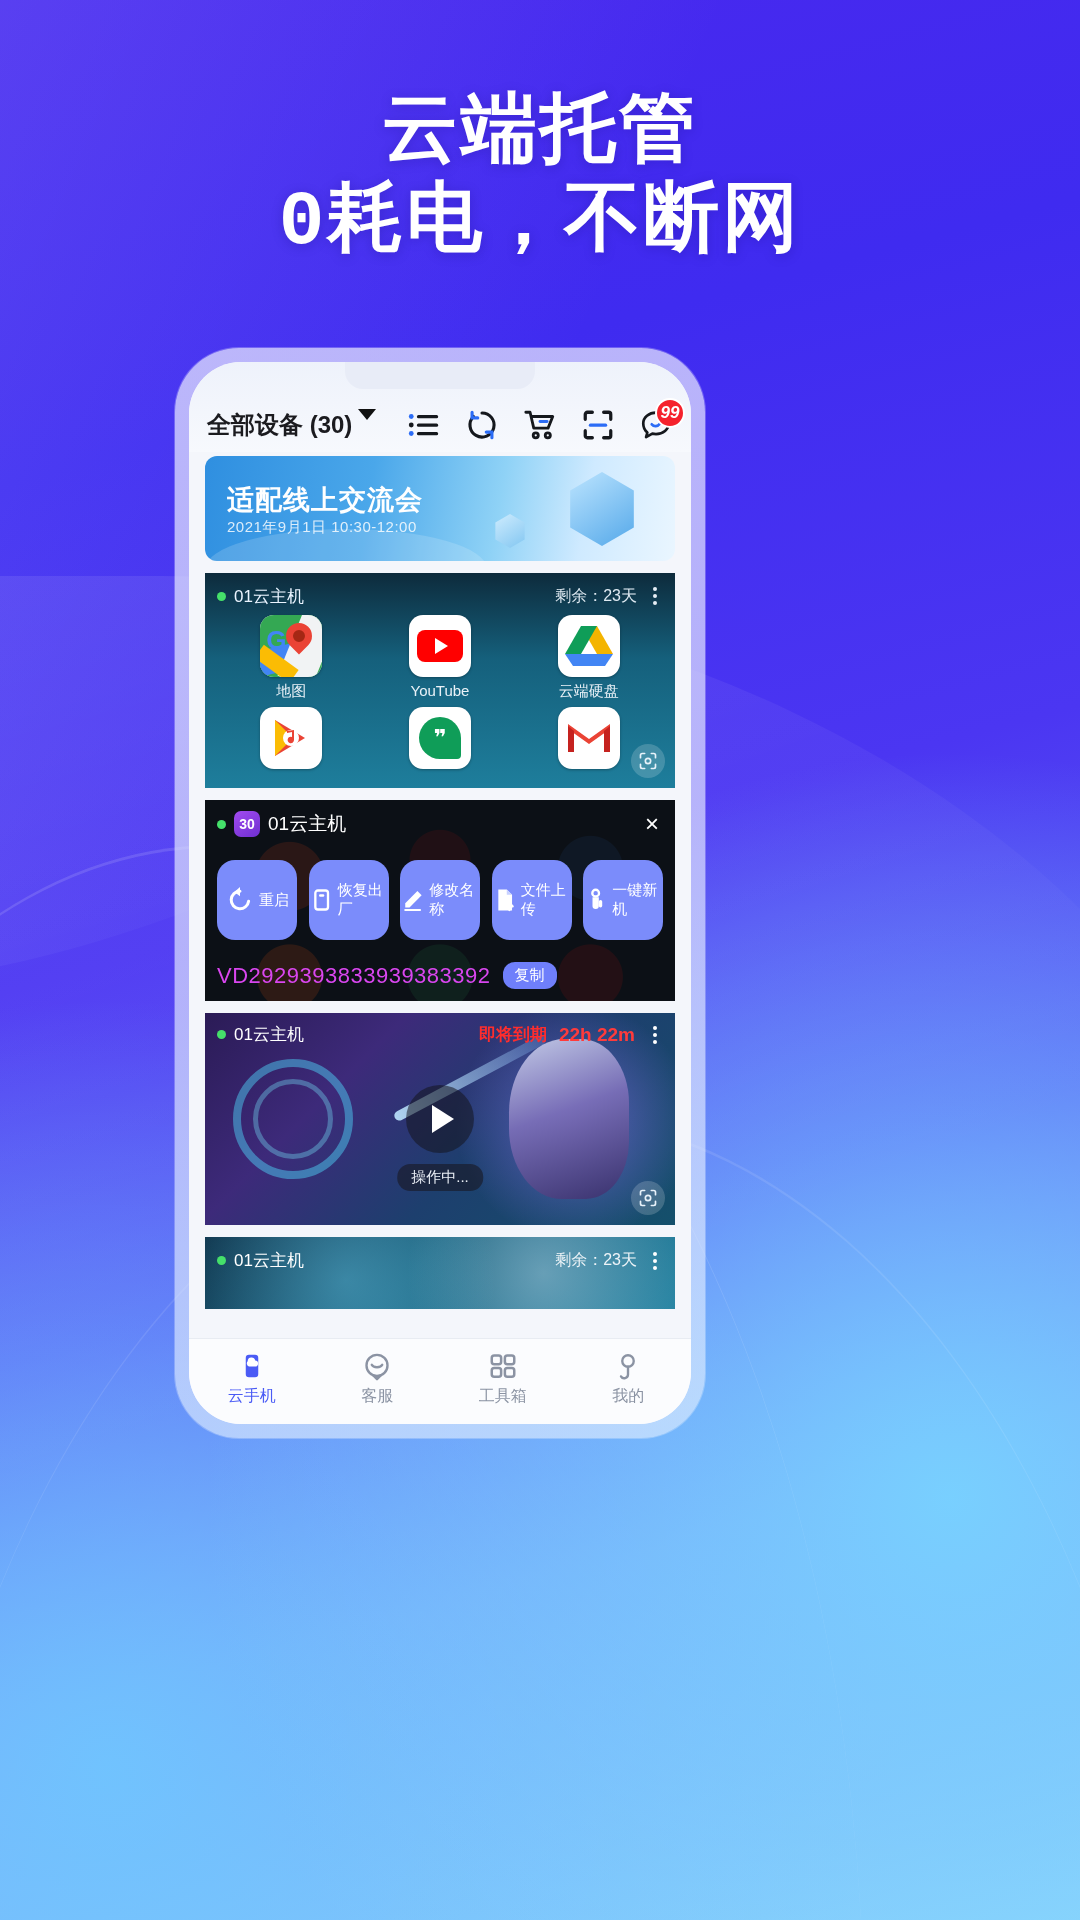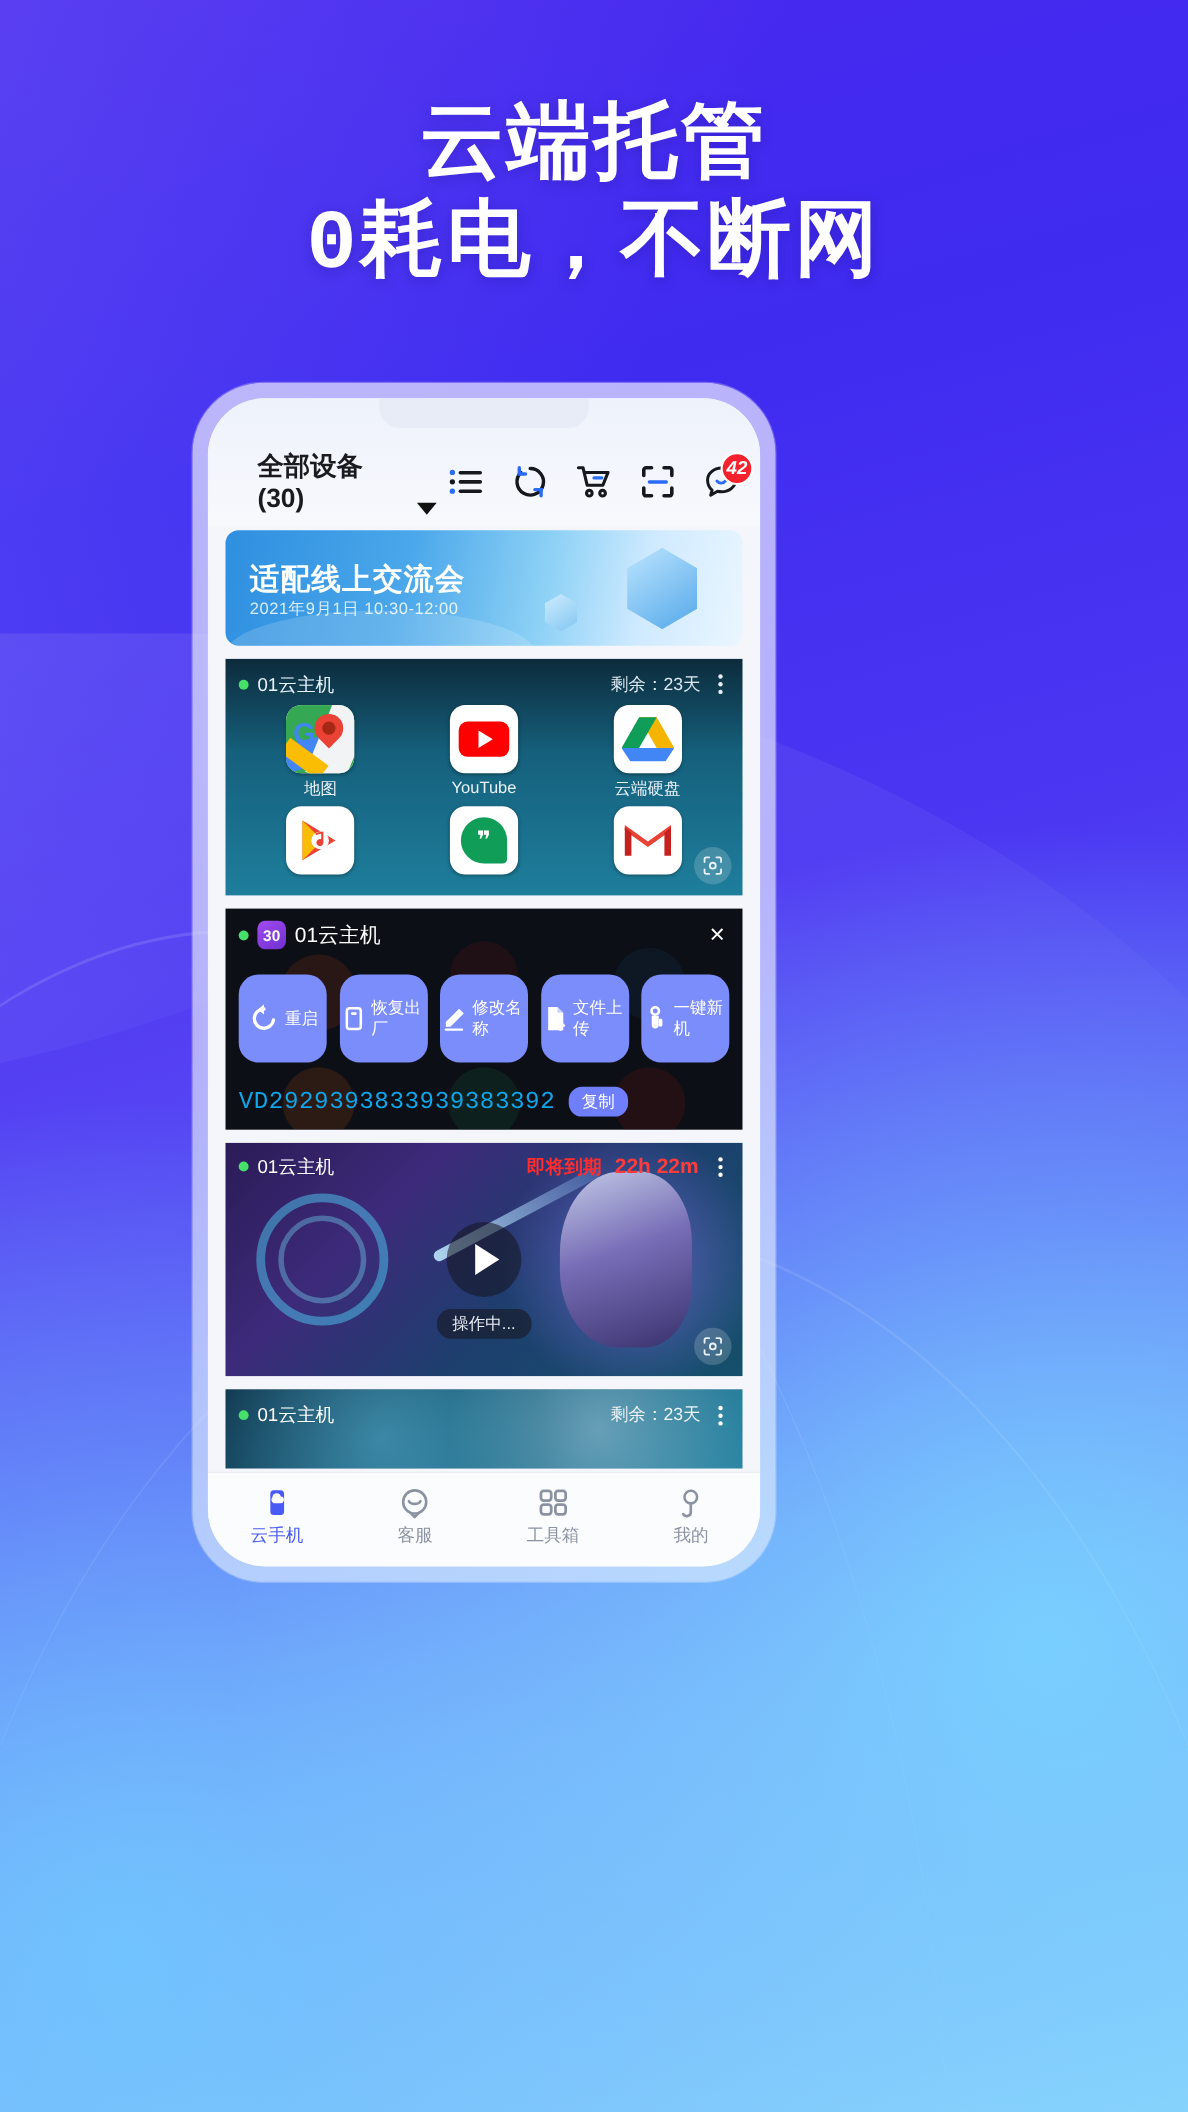--- a/index.html
+++ b/index.html
@@ -71,21 +71,21 @@
     border-bottom-left-radius:18px; border-bottom-right-radius:18px;
     z-index:6;
   }
 
   
   .topnav {
     display:flex; align-items:center; gap:10px;
     padding:46px 18px 10px 18px;
     background:linear-gradient(180deg,#eef2fb 0%, #f7f9fd 100%);
   }
-  .device-sel { display:flex; align-items:flex-end; gap:6px; color:#1b1b1f; font-size:24px; font-weight:600;margin-left:27px; }
+  .device-sel { display:flex; align-items:flex-start; gap:6px; color:#1b1b1f; font-size:24px; font-weight:600; }
   .caret { width:0;height:0;border-left:9px solid transparent;border-right:9px solid transparent;border-top:11px solid #111; }
   .nav-icons { margin-left:auto; display:flex; align-items:center; gap:24px; }
   .ni { width:34px; height:34px; position:relative; display:block; }
   .badge {
     position:absolute; top:-10px; right:-12px;
     min-width:30px; height:30px; border-radius:15px;
     background:#f5222d; color:#fff; font-size:17px; font-weight:bold;
     display:flex; align-items:center; justify-content:center;
     border:2px solid #fff;
   }
@@ -198,21 +198,21 @@
   .ctrl-btns{ position:relative; display:flex; justify-content:space-between; gap:8px; margin-top:22px; }
   .cbtn{
     width:80px;height:80px;border-radius:18px;
     background:#7b8cfb;
     display:flex;flex-direction:row;align-items:center;justify-content:center;gap:4px;
   }
   .cbtn svg{width:30px;height:30px;}
   .cbtn span{color:#fff;font-size:15px;}
 
   .vid-row{ position:relative; display:flex; align-items:center; gap:12px; margin-top:22px; }
-  .vid-text{ color:#0ea5e9; font-size:22px; letter-spacing:.5px;font-family:Liberation Mono, monospace; }
+  .vid-text{ color:#d946ef; font-size:22px; letter-spacing:.5px; }
   .copy-btn{ background:#6f7ffb; color:#fff; font-size:15px; padding:4px 12px; border-radius:12px; }
 
   
   .card-game{ height:212px; background:linear-gradient(135deg,#2b1b56 0%, #3d2a7a 30%, #1d3f6e 60%, #14506b 100%); }
   .game-art{position:absolute;inset:0;overflow:hidden;}
   .ga-ring{position:absolute;left:28px;top:46px;width:120px;height:120px;border-radius:50%;border:8px solid rgba(80,220,255,.45);}
   .ga-ring2{position:absolute;left:48px;top:66px;width:80px;height:80px;border-radius:50%;border:5px solid rgba(120,235,255,.35);}
   .ga-glow{position:absolute;right:-30px;top:-20px;width:260px;height:260px;border-radius:50%;background:radial-gradient(circle,rgba(150,120,255,.55),transparent 65%);}
   .ga-char{position:absolute;right:46px;top:26px;width:120px;height:160px;background:linear-gradient(160deg,#cfd6ef 0%, #7b6fb8 45%, #3a2f6b 100%);border-radius:46% 40% 36% 44%;opacity:.92;}
   .ga-blade{position:absolute;right:120px;top:60px;width:170px;height:10px;background:linear-gradient(90deg,rgba(190,230,255,.9),rgba(120,180,255,.2));transform:rotate(-28deg);border-radius:5px;}
@@ -307,21 +307,21 @@
           <svg viewBox="0 0 24 24" width="34" height="34">
             <path d="M3 8V4.5A1.5 1.5 0 0 1 4.5 3H8M16 3h3.5A1.5 1.5 0 0 1 21 4.5V8M21 16v3.5a1.5 1.5 0 0 1-1.5 1.5H16M8 21H4.5A1.5 1.5 0 0 1 3 19.5V16" fill="none" stroke="#15181d" stroke-width="2.3" stroke-linecap="round"></path>
             <rect x="5.5" y="11" width="13" height="2.2" rx="1.1" fill="#2b6cf6"></rect>
           </svg>
         </span>
         <span class="ni">
           <svg viewBox="0 0 24 24" width="34" height="34">
             <path d="M12 3.2c5 0 9 3.4 9 7.6s-4 7.6-9 7.6c-.9 0-1.8-.1-2.6-.3L5 20.6l.9-3.3C4.1 15.9 3 13.5 3 10.8 3 6.6 7 3.2 12 3.2z" fill="none" stroke="#15181d" stroke-width="1.9" stroke-linejoin="round"></path>
             <path d="M9 11.5c1.6 1.9 4 1.9 6-.6" fill="none" stroke="#2b6cf6" stroke-width="1.9" stroke-linecap="round"></path>
           </svg>
-          <i class="badge">42</i>
+          <i class="badge">99</i>
         </span>
       </div>
     </div>
 
     <div class="content">
 
       <div class="banner">
         <div class="wave"></div>
         <div class="hex"></div>
         <div class="hex-s"></div>

